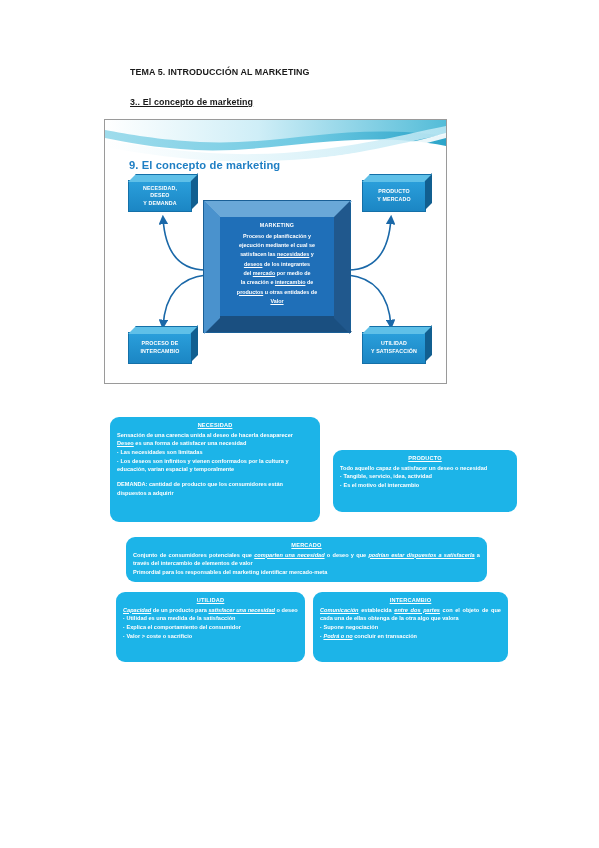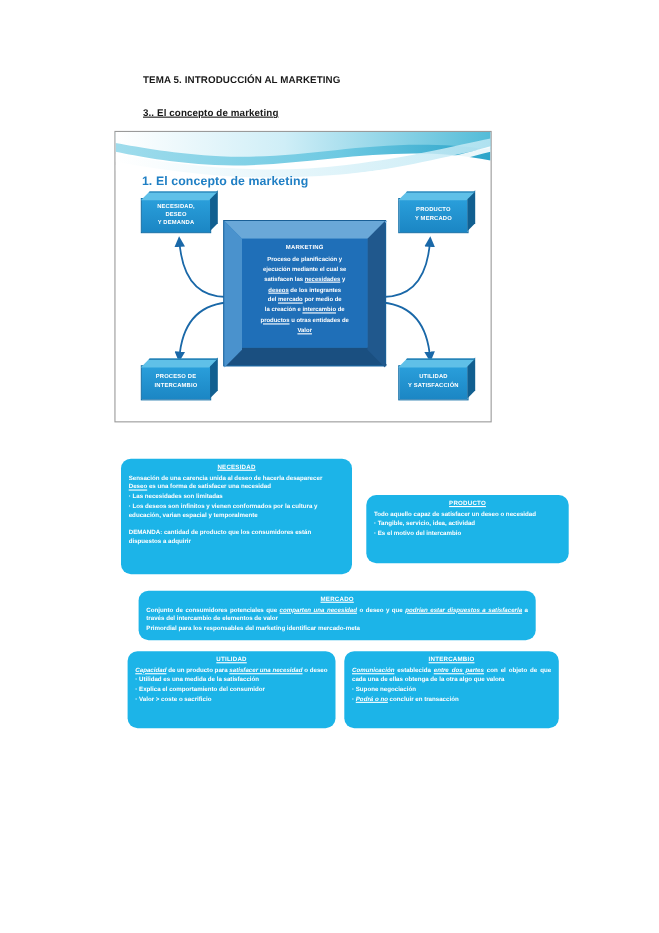--- a/index.html
+++ b/index.html
@@ -193,21 +193,21 @@
           <stop offset="1" stop-color="#bfe8f4"></stop>
         </linearGradient>
       </defs>
       <path d="M0,0 L341,0 L341,26 C250,8 170,34 90,30 C50,28 20,22 0,18 Z" fill="url(#wv2)"></path>
       <path d="M0,0 L341,0 L341,16 C240,2 180,26 95,22 C55,20 22,14 0,10 Z" fill="url(#wv1)"></path>
       <path d="M0,20 C60,30 130,40 210,30 C270,23 310,12 341,6 L341,14 C300,22 262,33 205,39 C130,47 55,37 0,27 Z" fill="url(#wv3)" opacity="0.85"></path>
       <path d="M0,30 C70,41 150,46 230,36 C280,30 315,20 341,13 L341,18 C305,27 272,37 215,44 C140,52 60,45 0,35 Z" fill="#ffffff" opacity="0.9"></path>
     </svg>
   </div>
 
-  <div class="slide-title">1. El concepto de marketing</div>
+  <div class="slide-title">9. El concepto de marketing</div>
 
   <svg class="arrows" viewBox="0 0 341 263">
     <defs>
       <marker id="ah" markerWidth="6" markerHeight="6" refX="4" refY="3" orient="auto">
         <path d="M0,0 L6,3 L0,6 z" fill="#1a68a8"></path>
       </marker>
     </defs>
     <path d="M101,150 C72,150 60,130 58,98" stroke="#1a68a8" stroke-width="1.6" fill="none" marker-end="url(#ah)"></path>
     <path d="M101,155 C72,158 60,178 58,206" stroke="#1a68a8" stroke-width="1.6" fill="none" marker-end="url(#ah)"></path>
     <path d="M243,150 C272,150 284,130 286,98" stroke="#1a68a8" stroke-width="1.6" fill="none" marker-end="url(#ah)"></path>

